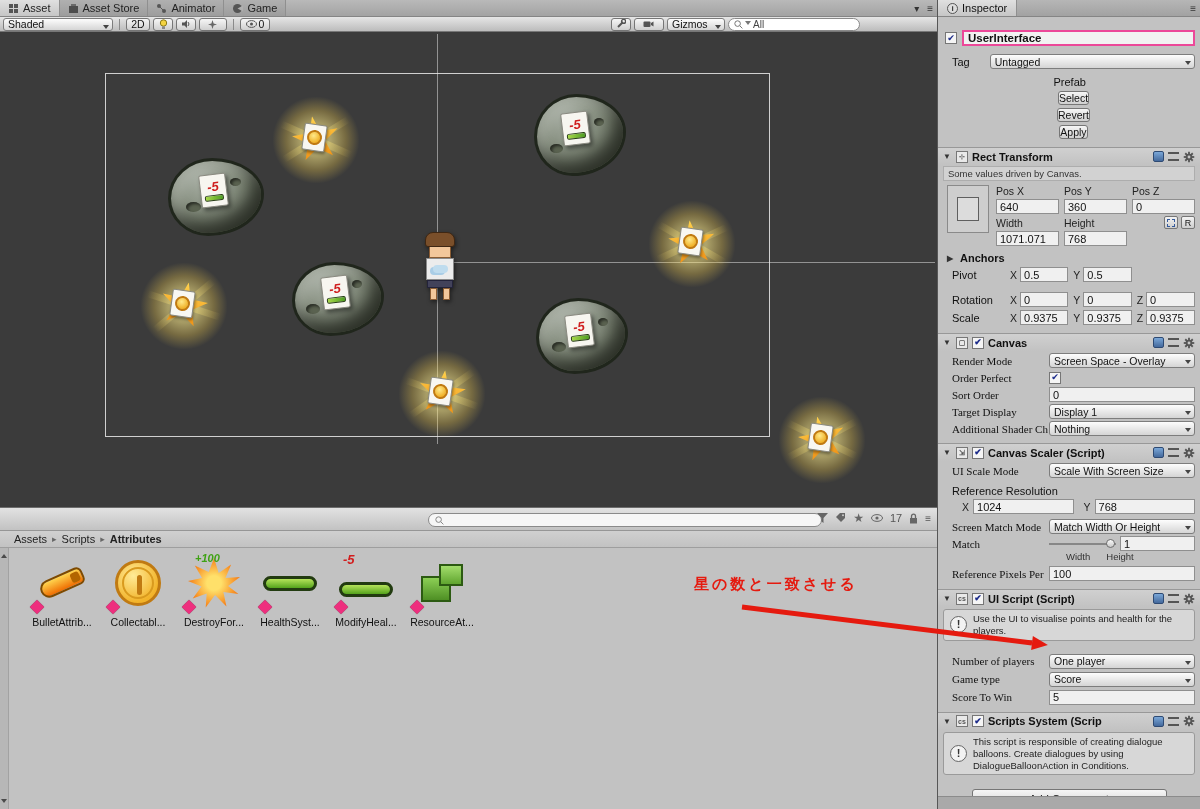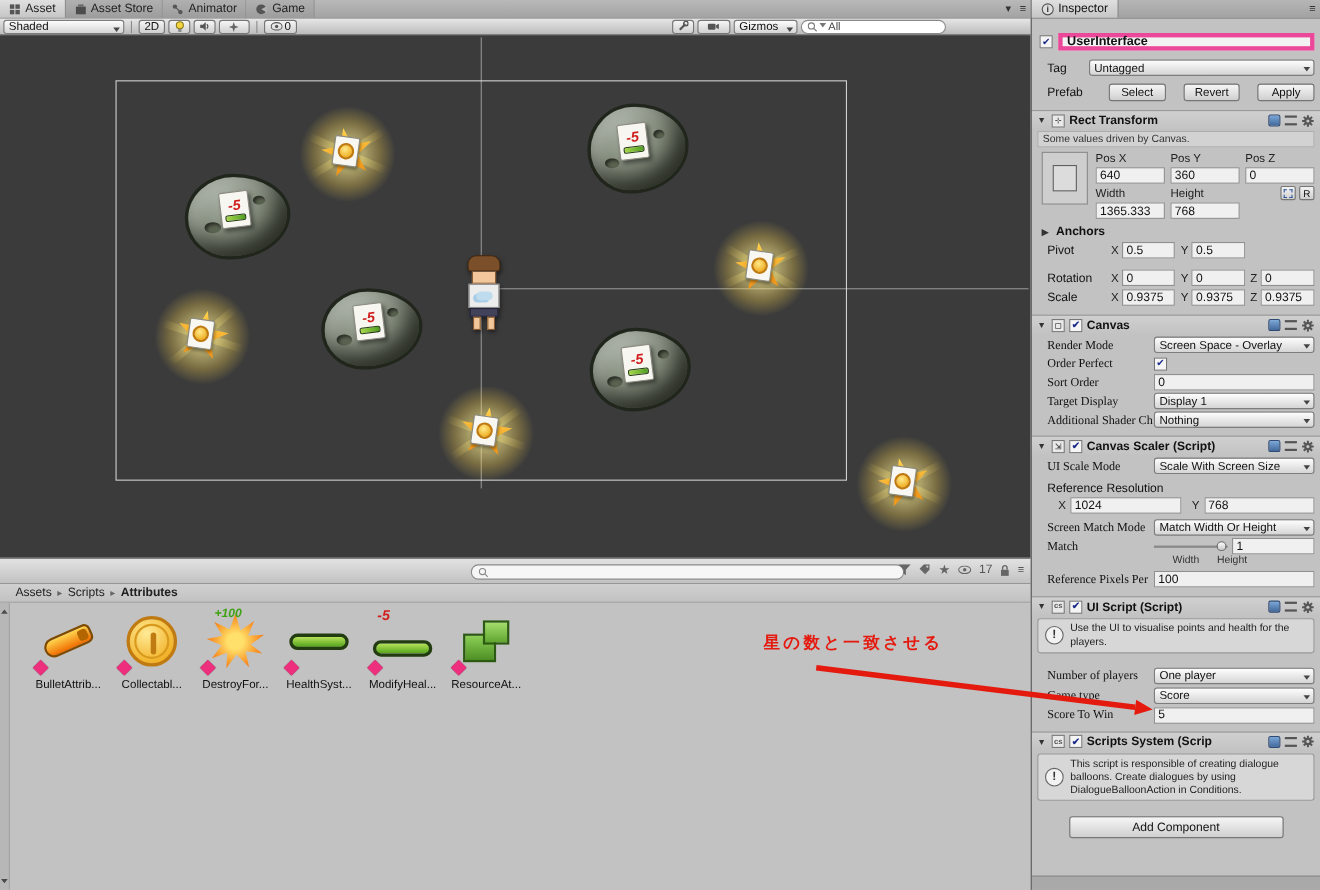--- a/index.html
+++ b/index.html
@@ -82,24 +82,24 @@
 .i-res1{position:absolute;left:8px;top:22px;width:30px;height:26px;background:linear-gradient(#8ccf55,#4e8f24);border:2px solid #2c5a12;}
 .i-res2{position:absolute;left:26px;top:10px;width:24px;height:22px;background:linear-gradient(#a3dd6c,#60a52f);border:2px solid #2c5a12;}
 
 
 .inspector{position:absolute;left:937px;top:0;width:263px;height:809px;background:#c2c2c2;border-left:1px solid #565656;}
 .insp-tabbar{height:17px;background:linear-gradient(#b6b6b6,#a2a2a2);border-bottom:1px solid #858585;display:flex;align-items:flex-end;}
 .insp-tab{height:16px;background:linear-gradient(#e0e0e0,#c6c6c6);padding:0 9px;display:flex;align-items:center;gap:4px;font-size:11px;border-right:1px solid #8f8f8f;}
 .circ-i{width:11px;height:11px;border-radius:50%;border:1px solid #555;color:#333;font-size:8px;display:flex;align-items:center;justify-content:center;font-weight:bold;background:#ddd;}
 .insp-body{position:absolute;left:0;top:17px;right:0;bottom:0;overflow:hidden;}
 .name-row{display:flex;align-items:center;gap:5px;margin:13px 5px 0 7px;}
-.name-field{flex:1;height:16px;background:#f2f2f2;border:4px solid #ec4899;font-weight:bold;font-size:11.5px;display:flex;align-items:center;padding:0 4px;}
+.name-field{flex:1;height:16px;background:#f2f2f2;border:2px solid #ec4899;font-weight:bold;font-size:11.5px;display:flex;align-items:center;padding:0 4px;}
 .tag-row{display:flex;align-items:center;gap:20px;margin:8px 5px 0 14px;}
 .tag-row .dd{flex:1;}
-.prefab-row{display:flex;align-items:center;gap:16px;margin:7px 5px 0 14px;}
+.prefab-row{display:flex;align-items:center;gap:3px;margin:7px 5px 0 14px;flex-direction:column;}
 .prefab-row .btn{flex:1;}
 .chead{display:flex;align-items:center;gap:4px;height:18px;margin-top:8px;border-top:1px solid #989898;background:linear-gradient(#d0d0d0,#c2c2c2);padding:0 5px;font-weight:bold;font-size:11px;}
 .fold{font-size:8px;color:#333;width:9px;flex:none;}
 .chead .sp{flex:1;}
 .hicon{flex:none;}
 .book{width:11px;height:11px;background:linear-gradient(#7aa7d8,#44699c);border-radius:2px;border:1px solid #2e4a73;}
 .preseti{width:11px;height:9px;border-top:2px solid #555;border-bottom:2px solid #555;}
 .comp-icon{width:12px;height:12px;background:#e9e9e9;border:1px solid #777;flex:none;display:flex;align-items:center;justify-content:center;font-size:7px;color:#555;}
 .note{margin:1px 5px 0 5px;background:#d2d2d2;border:1px solid #adadad;font-size:9.5px;padding:1px 4px;color:#333;}
 .rt-wrap{display:flex;gap:7px;margin:4px 5px 0 9px;}
@@ -509,21 +509,21 @@
         <div class="field">360</div>
         <div class="field">0</div>
         <span class="ghdr">Width</span>
         <span class="ghdr">Height</span>
         <div class="gbtns">
           <span class="sqbtn">
               <i class="bluebox"></i>
             </span>
           <span class="sqbtn">R</span>
         </div>
-        <div class="field">1365.333</div>
+        <div class="field">1071.071</div>
         <div class="field">768</div>
         <div></div>
       </div>
     </div>
 
     <div class="anchors-row">
       <span class="fold">▶</span>
       <span>Anchors</span>
     </div>
 

